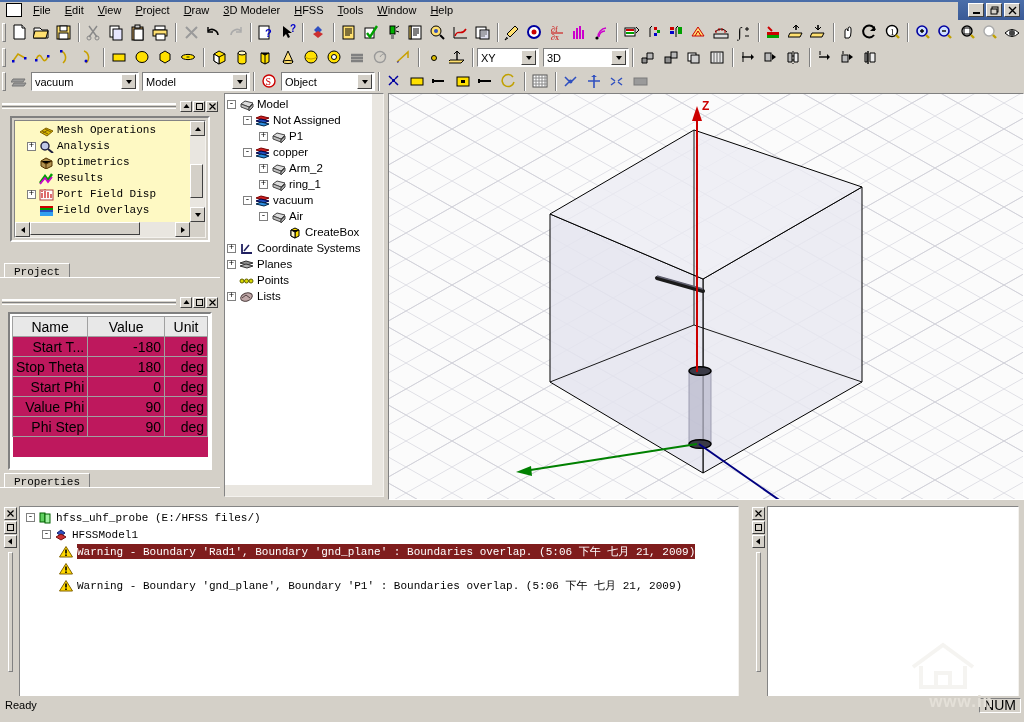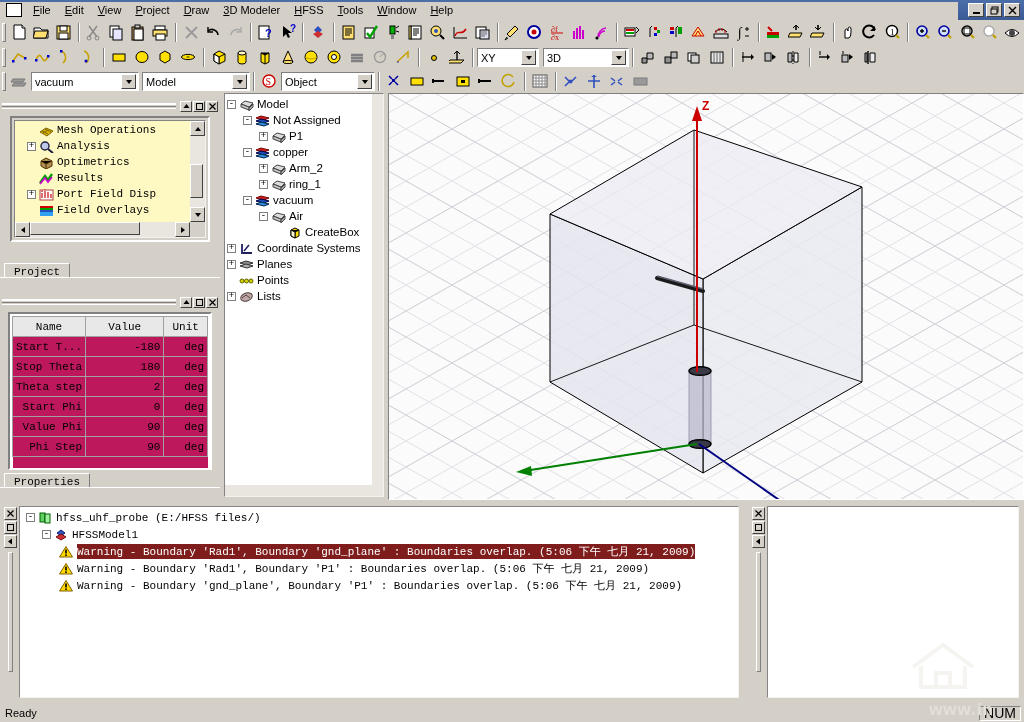--- a/index.html
+++ b/index.html
@@ -120,21 +120,21 @@
     width:15px;height:15px;background:#d4d0c8;
     border:1px solid;border-color:#fff #404040 #404040 #fff;
     display:flex;align-items:center;justify-content:center;flex:0 0 auto;
   }
   .sb-arrow i { display:block;width:0;height:0; }
   .sb-track { flex:1; background: #e9e6e0; }
   .sb-thumb-h { width:48px;height:13px;background:#d4d0c8;border:1px solid;border-color:#fff #404040 #404040 #fff; }
   .sb-thumb-v { height:34px;width:13px;background:#d4d0c8;border:1px solid;border-color:#fff #404040 #404040 #fff; }
 
   
-  table.props { border-collapse:collapse; width:100%; font-family:Liberation Mono, monospace; font-size:11px;padding-left:12px; }
+  table.props { border-collapse:collapse; width:100%; font-family:Liberation Sans, sans-serif; font-size:14px;padding-left:12px; }
   table.props th, table.props td {
     border:1px solid #a0a0a0; height:20px; padding:1px 3px; font-weight:normal; text-align:right;
     white-space:nowrap; overflow:hidden; background:#be185d;
   }
   table.props th { background:#e8e8e8; text-align:center; }
 
   
   .tree { font-size:11.5px; font-family:"Liberation Sans", sans-serif; }
   .tnode { display:flex; align-items:center; height:16px; white-space:nowrap; }
   .texp {
@@ -168,21 +168,21 @@
     display:flex;align-items:center;justify-content:center;font-size:8px;line-height:1;
   }
   .vgrip {
     width:5px;height:120px;margin-top:3px;
     border-left:1px solid #fff;border-top:1px solid #fff;
     border-right:1px solid #808080;border-bottom:1px solid #808080;
   }
 
   
   #statusbar {
-    position:absolute; left:0; bottom:0; width:1024px; height:18px;
+    position:absolute; left:0; bottom:8px; width:1024px; height:18px;
     background:#d4d0c8; display:flex; align-items:center;
   }
   #statusbar .stxt { padding-left:5px; font-size:11px; flex:1; }
   .stpanel {
     height:15px; margin-right:3px; padding:0 4px;
     border:1px solid; border-color:#808080 #fff #fff #808080;
     display:flex;align-items:center; font-size:14px;
   }
   .watermark {
     position:absolute; right:30px; bottom:2px;
@@ -988,25 +988,20 @@
               <td>Start T...</td>
               <td>-180</td>
               <td>deg</td>
             </tr>
             <tr>
               <td>Stop Theta</td>
               <td>180</td>
               <td>deg</td>
             </tr>
             <tr>
-              <td>Theta step</td>
-              <td>2</td>
-              <td>deg</td>
-            </tr>
-            <tr>
               <td>Start Phi</td>
               <td>0</td>
               <td>deg</td>
             </tr>
             <tr>
               <td>Value Phi</td>
               <td>90</td>
               <td>deg</td>
             </tr>
             <tr>
@@ -1299,21 +1294,20 @@
               <span class="msgsel">Warning - Boundary 'Rad1', Boundary 'gnd_plane' : Boundaries overlap. (5:06 下午  七月 21, 2009)</span>
             </div>
             <div class="msgrow" style="padding-left: 36px;">
               <span class="ticon">
                 <svg width="15" height="13">
                   <path d="M7 1.5 L13.5 12 L0.5 12 z" fill="#ffd800" stroke="#806000" stroke-width="1"></path>
                   <path d="M7 4.5 v4" stroke="#000" stroke-width="1.6"></path>
                   <circle cx="7" cy="10.2" r="0.9" fill="#000"></circle>
                 </svg>
               </span>
-              <span>Warning - Boundary 'Rad1', Boundary 'P1' : Boundaries overlap. (5:06 下午  七月 21, 2009)</span>
             </div>
             <div class="msgrow" style="padding-left: 36px;">
               <span class="ticon">
                 <svg width="15" height="13">
                   <path d="M7 1.5 L13.5 12 L0.5 12 z" fill="#ffd800" stroke="#806000" stroke-width="1"></path>
                   <path d="M7 4.5 v4" stroke="#000" stroke-width="1.6"></path>
                   <circle cx="7" cy="10.2" r="0.9" fill="#000"></circle>
                 </svg>
               </span>
               <span>Warning - Boundary 'gnd_plane', Boundary 'P1' : Boundaries overlap. (5:06 下午  七月 21, 2009)</span>

